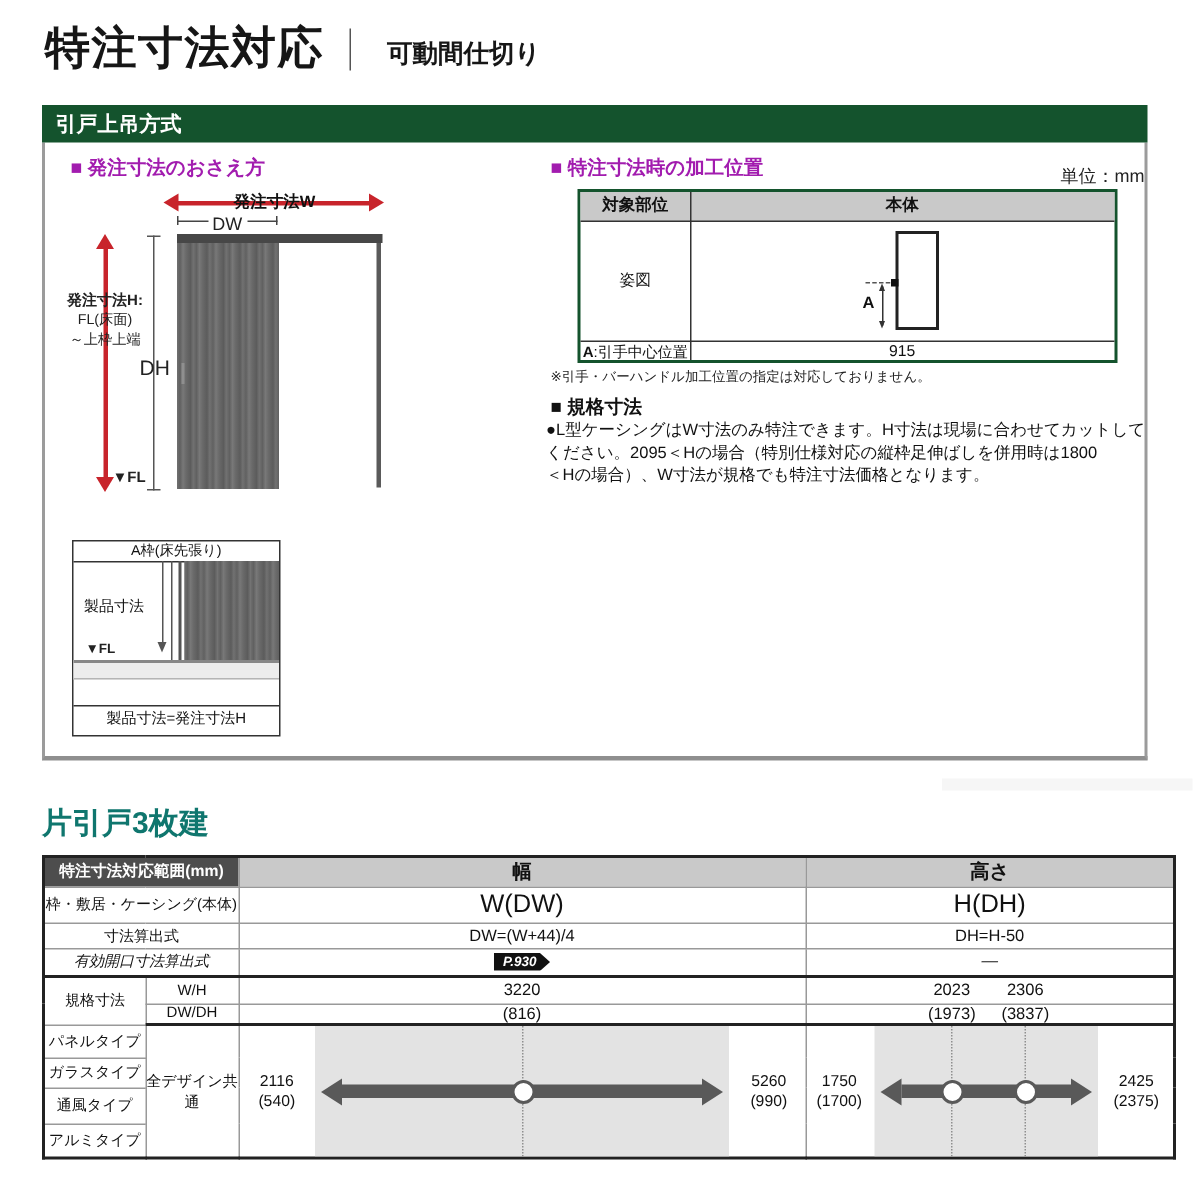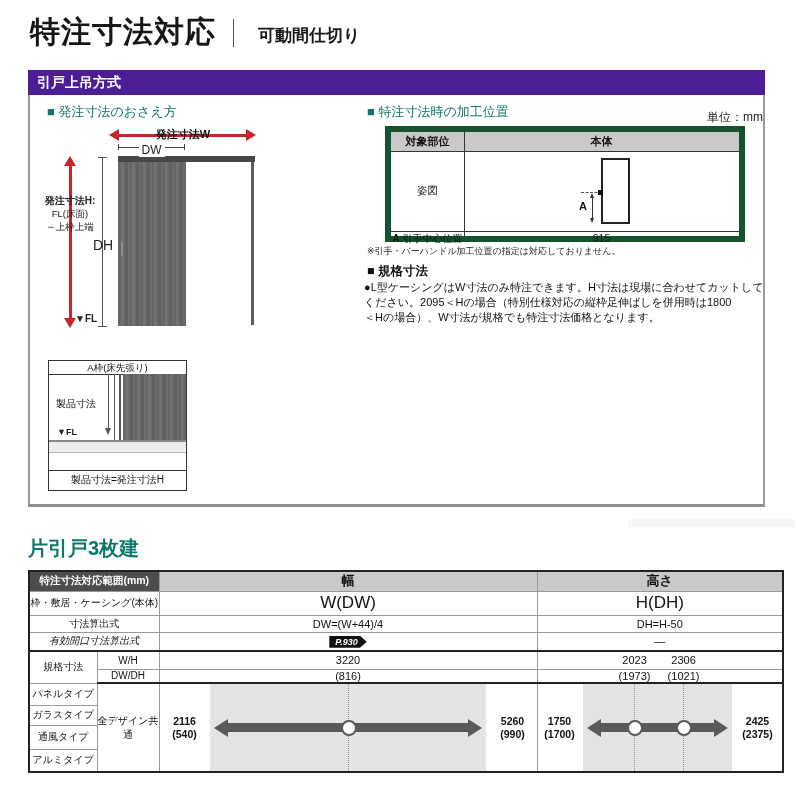--- a/index.html
+++ b/index.html
@@ -7,26 +7,26 @@
           font-family:"Liberation Sans","DejaVu Sans",sans-serif;color:#1a1a1a;}
   .abs{position:absolute;}
 
   
   .page-title{left:30px;top:12px;font-size:30px;font-weight:bold;letter-spacing:1px;color:#161616;}
   .title-div{left:233px;top:19px;width:1px;height:28px;background:#555;}
   .page-sub{left:258px;top:24px;font-size:17px;font-weight:bold;color:#161616;}
 
   
   .section{left:28px;top:70px;width:737px;height:437px;}
-  .section-bar{position:absolute;left:0;top:0;right:0;height:25px;background:#4c1d95;}
+  .section-bar{position:absolute;left:0;top:0;right:0;height:25px;background:#14532d;}
   .section-bar span{display:block;padding-left:9px;line-height:25px;color:#fff;font-size:14px;font-weight:bold;}
   .section-body{position:absolute;left:0;top:25px;right:0;bottom:0;background:#fff;
      border-left:2px solid #9b9b9b;border-right:2px solid #9b9b9b;border-bottom:3px solid #8f8f8f;}
 
-  .blk-head{font-size:13px;font-weight:normal;color:#0f766e;text-align:right;}
+  .blk-head{font-size:13px;font-weight:bold;color:#a21caf;text-align:right;}
 
   
   .redline{background:#c8242b;}
   .tri{width:0;height:0;}
   .tri-r{border-left:10px solid #c8242b;border-top:6.5px solid transparent;border-bottom:6.5px solid transparent;}
   .tri-l{border-right:10px solid #c8242b;border-top:6.5px solid transparent;border-bottom:6.5px solid transparent;}
   .tri-u{border-bottom:10px solid #c8242b;border-left:6.5px solid transparent;border-right:6.5px solid transparent;}
   .tri-d{border-top:10px solid #c8242b;border-left:6.5px solid transparent;border-right:6.5px solid transparent;}
 
   .arrow-w-label{left:82px;top:57px;width:146px;text-align:center;font-size:11px;font-weight:bold;color:#111;z-index:3;}
@@ -63,21 +63,21 @@
   .af-door{position:absolute;left:74px;top:13px;right:0;height:66px;}
   .af-label{position:absolute;left:7px;top:36px;font-size:10px;color:#111;}
   .af-fl{position:absolute;left:8px;top:66px;font-size:9px;font-weight:bold;color:#222;}
   .af-floor{position:absolute;left:0;right:0;top:79px;height:10px;background:#ededed;
       border-top:2px solid #888;border-bottom:1px solid #b5b5b5;}
   .af-foot{position:absolute;left:0;right:0;bottom:0;height:19px;border-top:1px solid #333;
       text-align:center;font-size:10px;line-height:18px;color:#111;}
 
   
   .unit{left:679px;top:39px;font-size:12px;color:#222;text-align:right;}
-  .proc-table{left:357px;top:56px;width:360px;height:116px;border:6px solid #14532d;box-sizing:border-box;background:#fff;}
+  .proc-table{left:357px;top:56px;width:360px;height:116px;border:2px solid #14532d;box-sizing:border-box;background:#fff;}
   .proc-head{position:absolute;left:0;top:0;right:0;height:19px;background:#c9c9c9;border-bottom:1px solid #333;display:flex;}
   .proc-head div{font-size:11px;font-weight:bold;line-height:19px;text-align:center;color:#111;}
   .proc-col-div{position:absolute;left:73px;top:0;bottom:0;width:1px;background:#333;}
   .proc-fig-label{position:absolute;left:0;width:73px;top:52px;text-align:center;font-size:10.5px;color:#111;}
   .proc-row-div{position:absolute;left:0;right:0;top:99px;height:0;border-top:1px solid #333;}
   .proc-a-label{position:absolute;left:0;width:73px;top:100px;text-align:center;font-size:10px;color:#111;}
   .proc-a-val{position:absolute;left:73px;right:0;top:100px;text-align:center;font-size:10.5px;color:#111;}
   .fig-door{position:absolute;left:210px;top:26px;width:29px;height:66px;border:2px solid #222;box-sizing:border-box;background:#fff;}
   .fig-dash{position:absolute;left:190px;top:60px;width:21px;height:0;border-top:1px dashed #555;}
   .fig-handle{position:absolute;left:207px;top:58px;width:5px;height:5px;background:#111;}
@@ -114,21 +114,21 @@
   .rng{position:absolute;inset:0;}
   .band{position:absolute;top:0;bottom:0;background:#e3e3e3;}
   .dot{position:absolute;top:0;bottom:0;width:0;border-left:1px dotted #8f8f8f;}
   .bar{position:absolute;top:50%;height:9px;margin-top:-4.5px;background:#595959;}
   .ah{position:absolute;top:50%;margin-top:-9px;width:0;height:0;}
   .ah-l{border-right:14px solid #595959;border-top:9px solid transparent;border-bottom:9px solid transparent;}
   .ah-r{border-left:14px solid #595959;border-top:9px solid transparent;border-bottom:9px solid transparent;}
   .knob{position:absolute;top:50%;width:12px;height:12px;border-radius:50%;background:#fff;
      border:2.5px solid #595959;transform:translate(-50%,-50%);box-sizing:content-box;}
   .rng-num{position:absolute;top:50%;transform:translateY(-50%);text-align:center;
-     font-size:10.5px;line-height:13px;white-space:nowrap;font-weight:bold;}
+     font-size:10.5px;line-height:13px;white-space:nowrap;}
 </style>
 </head>
 <body>
 
 <div id="screen">
 
   <div class="abs page-title">特注寸法対応</div>
   <div class="abs title-div"></div>
   <div class="abs page-sub">可動間仕切り</div>
 
@@ -256,21 +256,21 @@
       <td class="ch rel">
         <span class="pos" style="left:97px;">2023</span>
         <span class="pos" style="left:146px;">2306</span>
       </td>
     </tr>
     <tr style="height:14px;" class="thick">
       <td class="lab">DW/DH</td>
       <td class="cw">(816)</td>
       <td class="ch rel">
         <span class="pos" style="left:97px;">(1973)</span>
-        <span class="pos" style="left:146px;">(1021)</span>
+        <span class="pos" style="left:146px;">(3837)</span>
       </td>
     </tr>
     <tr style="height:22px;">
       <td class="lab">パネルタイプ</td>
       <td class="lab" rowspan="4">全デザイン共通</td>
       <td class="cw rel" rowspan="4">
         <div class="rng">
           <div class="band" style="left:50px;width:276px;"></div>
           <div class="dot" style="left:188px;"></div>
           <div class="ah ah-l" style="left:54px;"></div>

